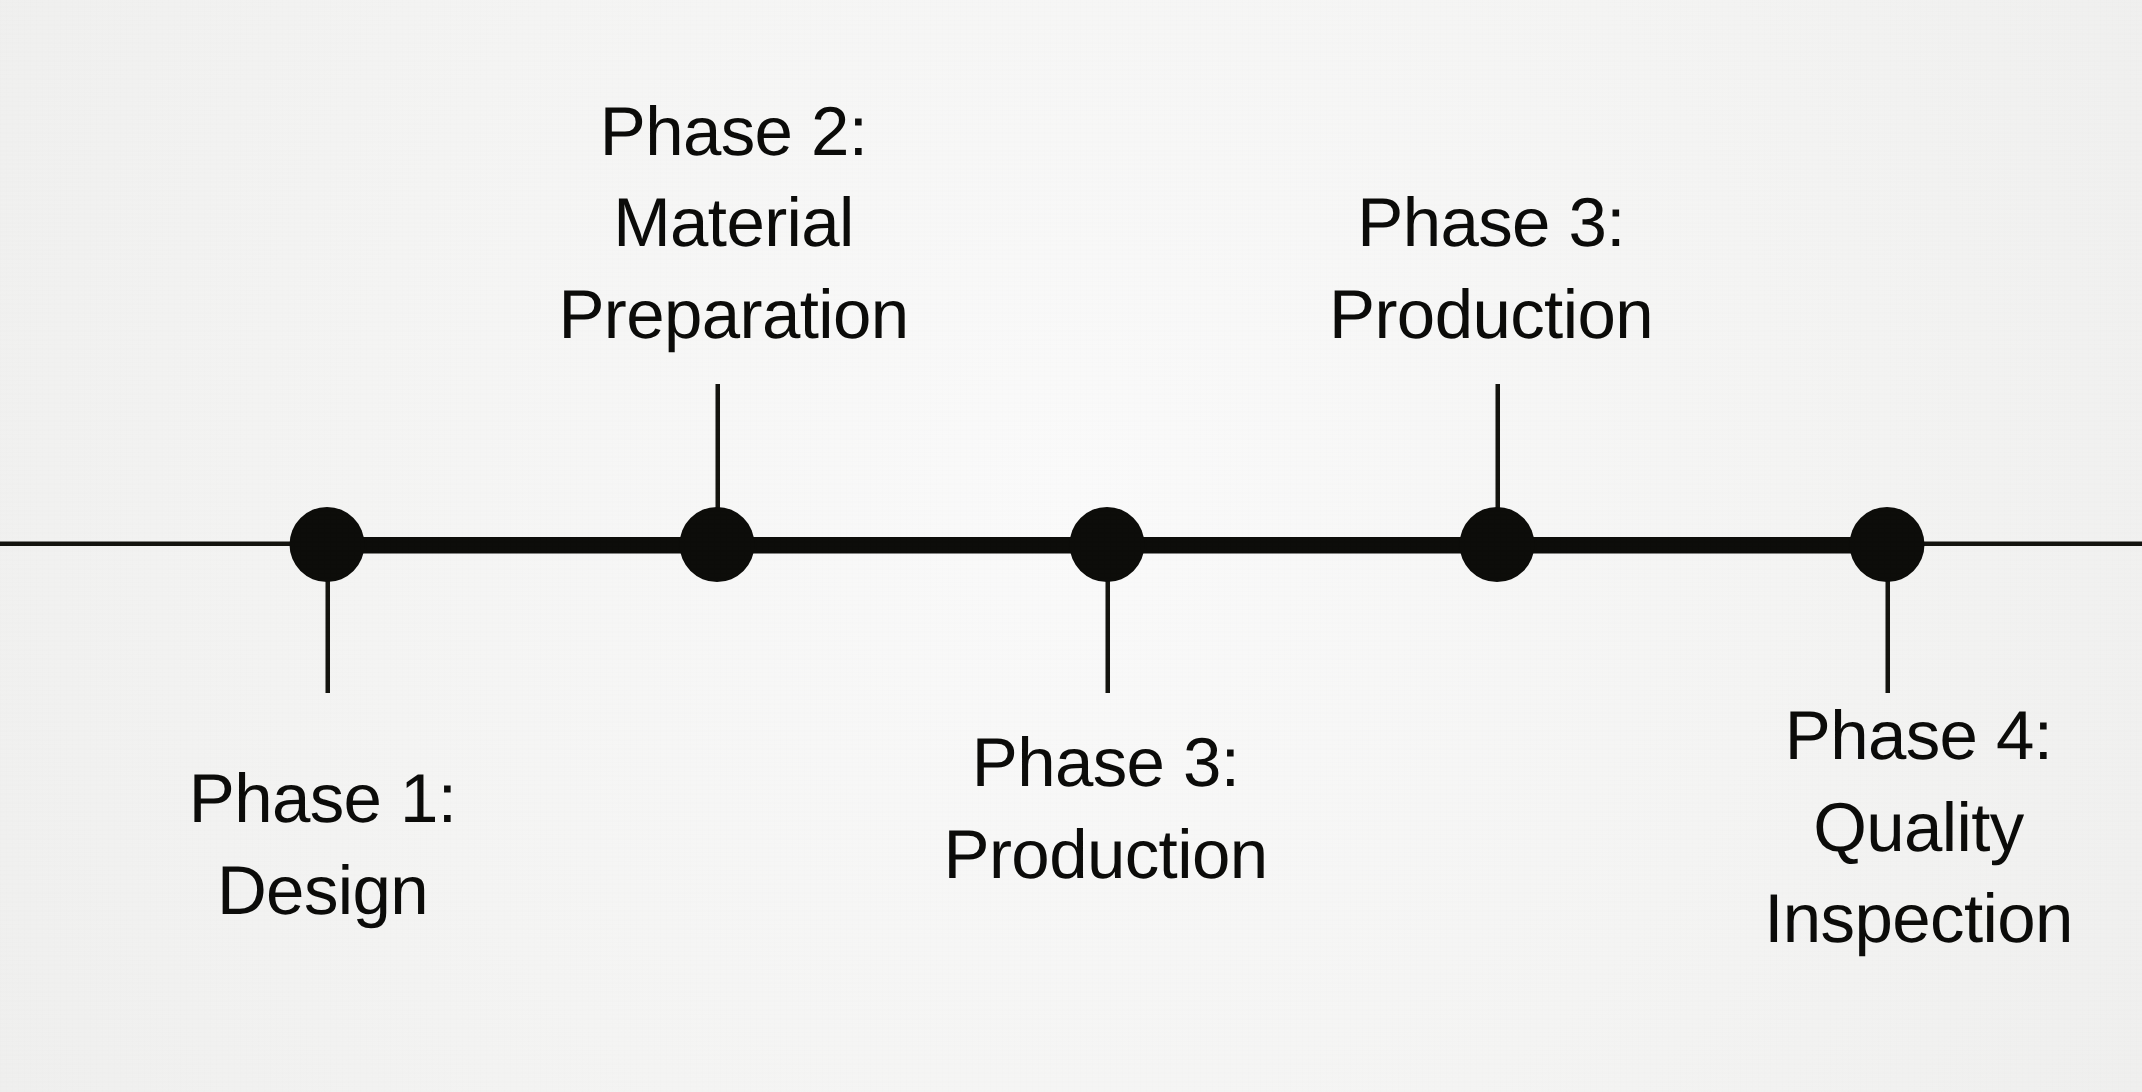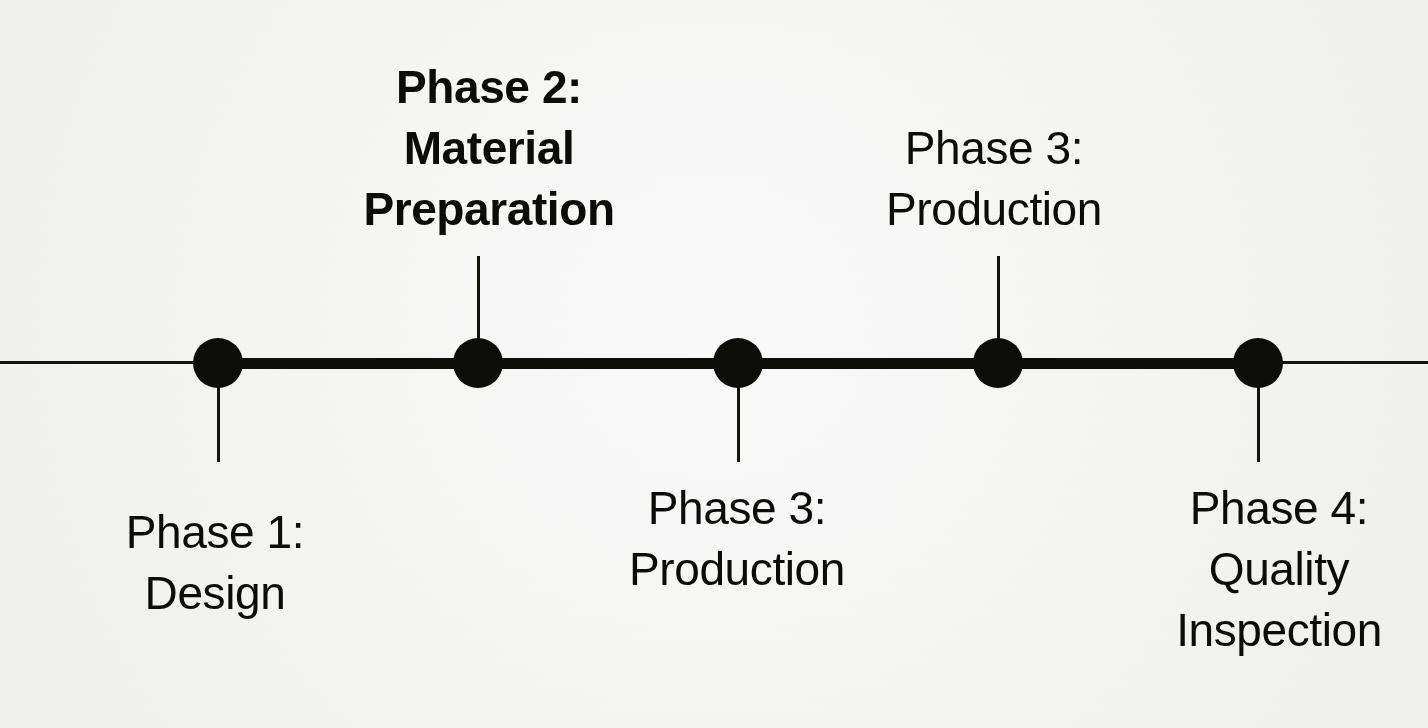--- a/index.html
+++ b/index.html
@@ -93,32 +93,32 @@
   <div class="baseline"></div>
   <div class="track"></div>
 
   <div id="nodes-layer">
       <div class="stem down" style="left: 218px;"></div>
       <div class="node" style="left: 218px;"></div>
       <div class="label below" style="left: 215px; top: 502px;">Phase 1:
 Design</div>
       <div class="stem up" style="left: 478px;"></div>
       <div class="node" style="left: 478px;"></div>
-      <div class="label above" style="left: 489px; top: 57px; font-weight: bold;">Phase 2:
+      <div class="label above" style="left: 489px; top: 57px;">Phase 2:
 Material
 Preparation</div>
       <div class="stem down" style="left: 738px;"></div>
       <div class="node" style="left: 738px;"></div>
       <div class="label below" style="left: 737px; top: 478px;">Phase 3:
 Production</div>
       <div class="stem up" style="left: 998px;"></div>
       <div class="node" style="left: 998px;"></div>
       <div class="label above" style="left: 994px; top: 118px;">Phase 3:
 Production</div>
       <div class="stem down" style="left: 1258px;"></div>
       <div class="node" style="left: 1258px;"></div>
-      <div class="label below" style="left: 1279px; top: 478px;">Phase 4:
+      <div class="label below" style="left: 1279px; top: 460px;">Phase 4:
 Quality
 Inspection</div>
     </div>
 
   <div id="grain"></div>
 </div>
 
 </body></html>

